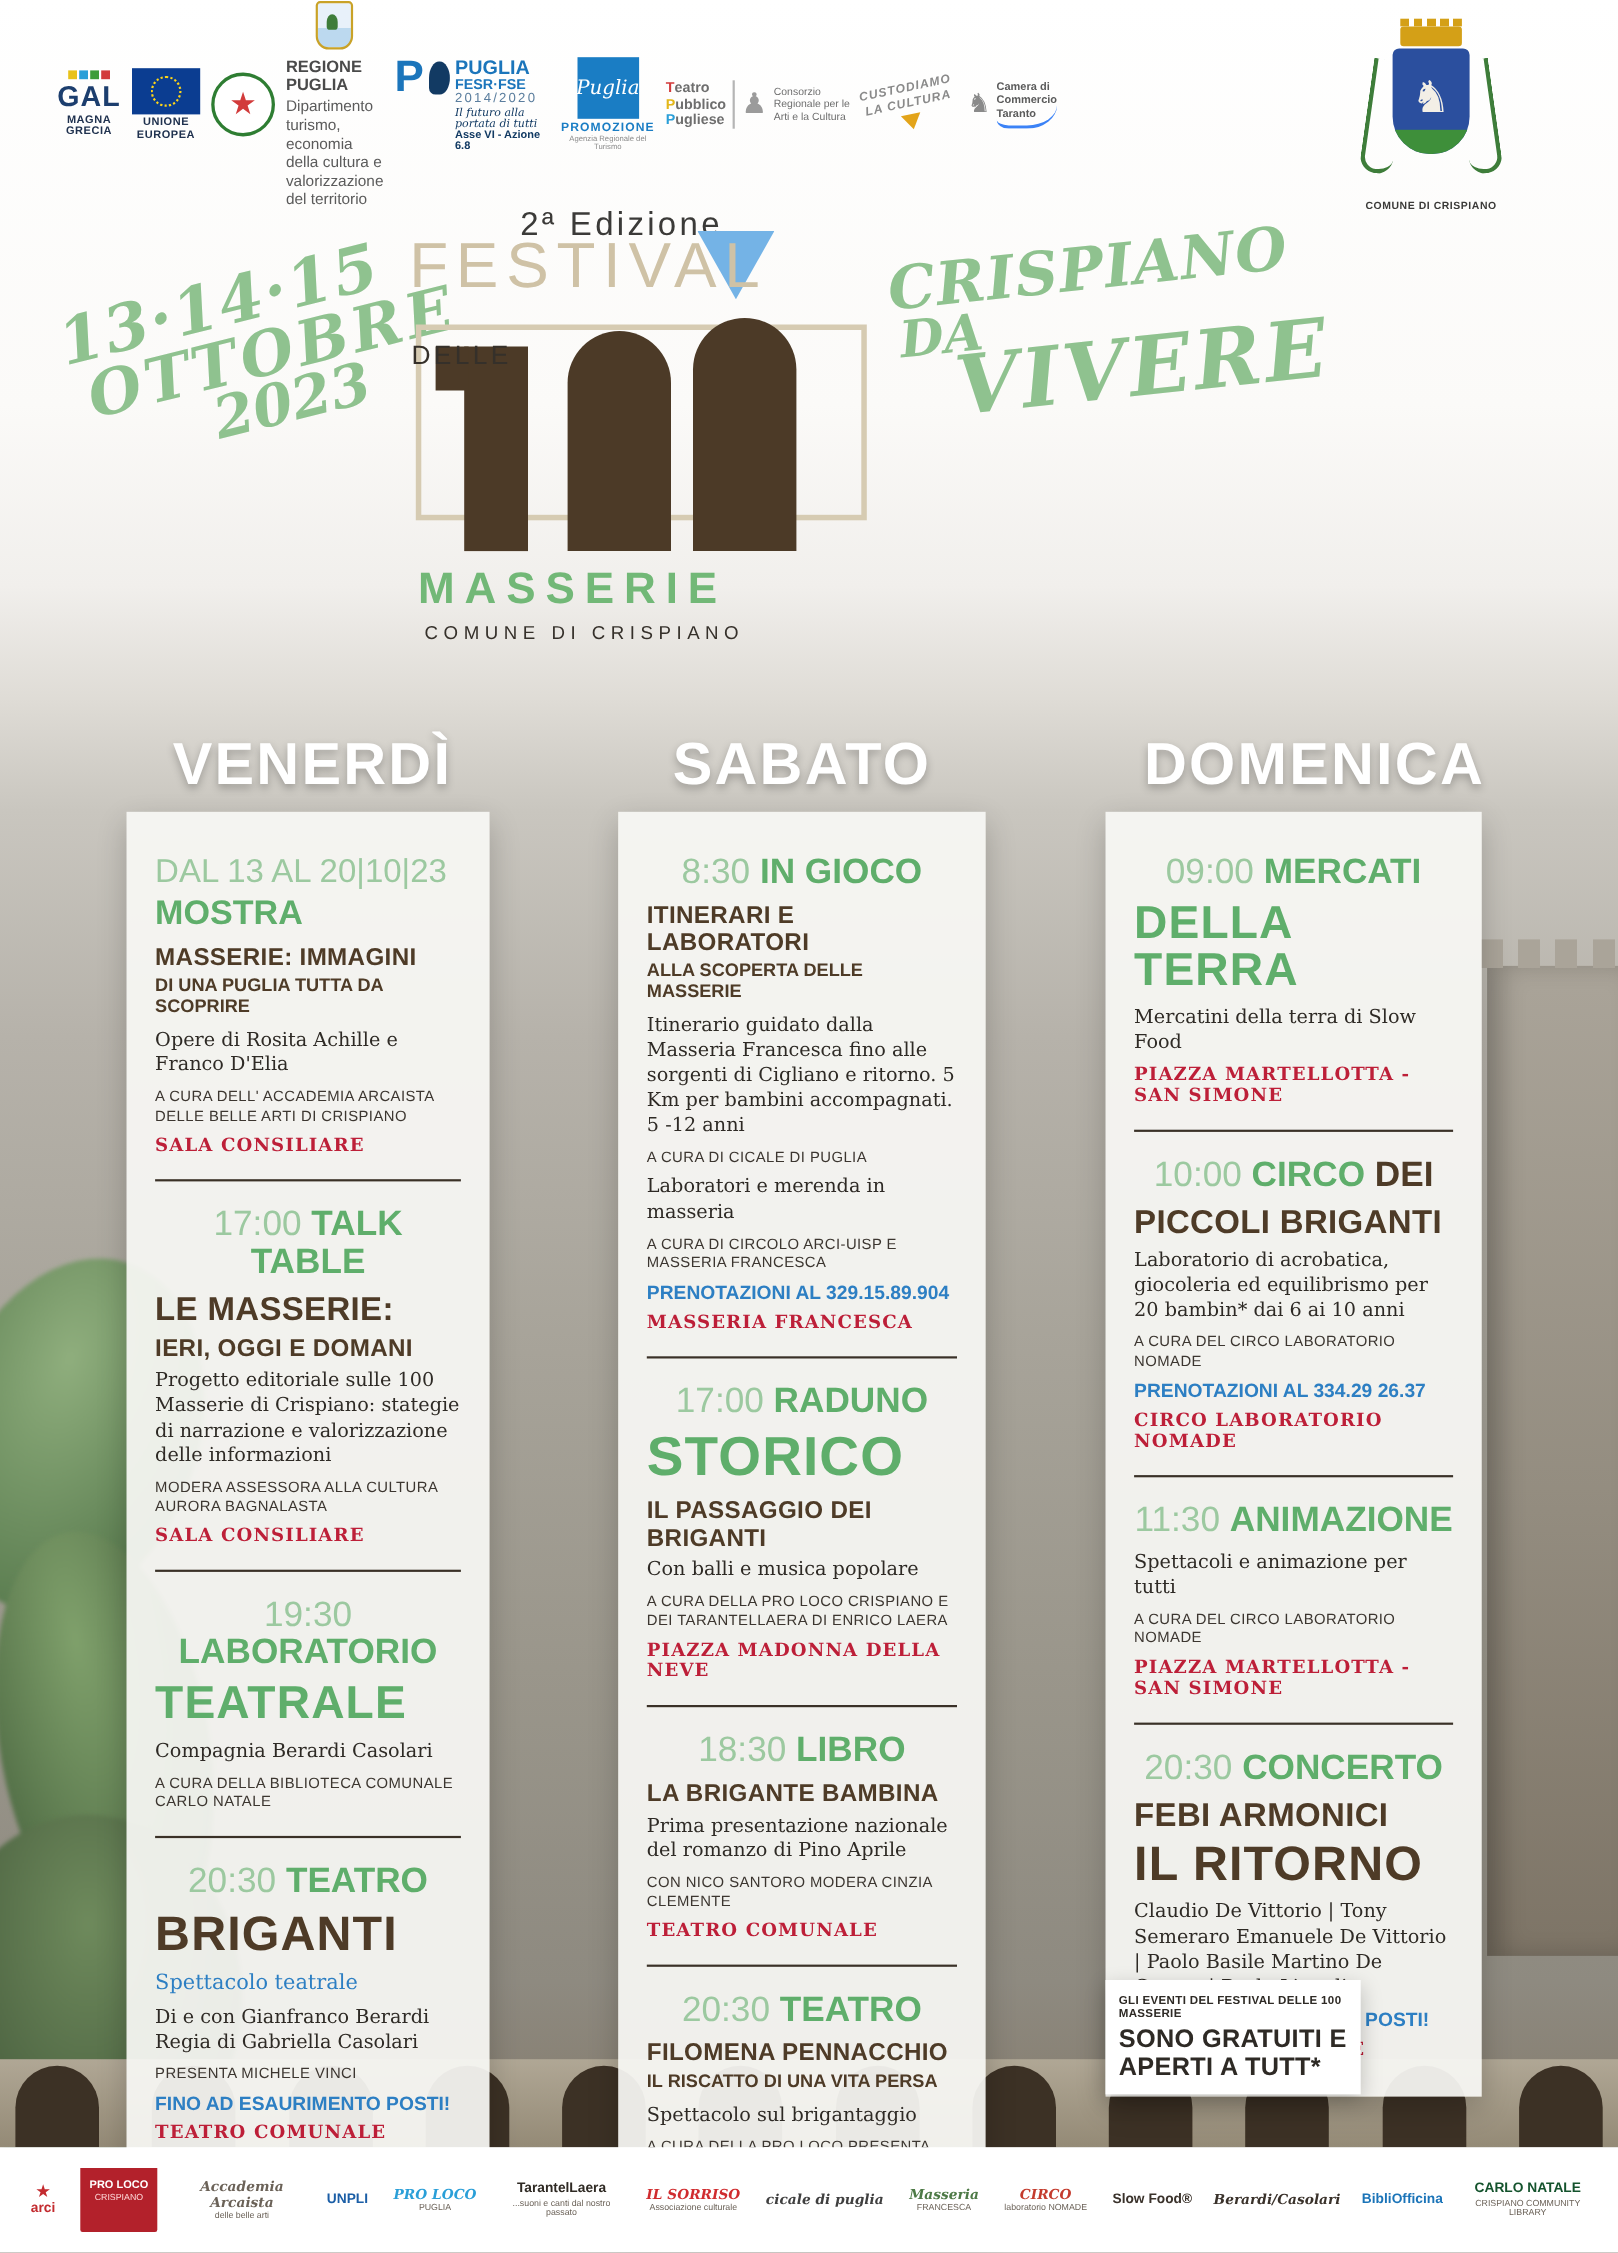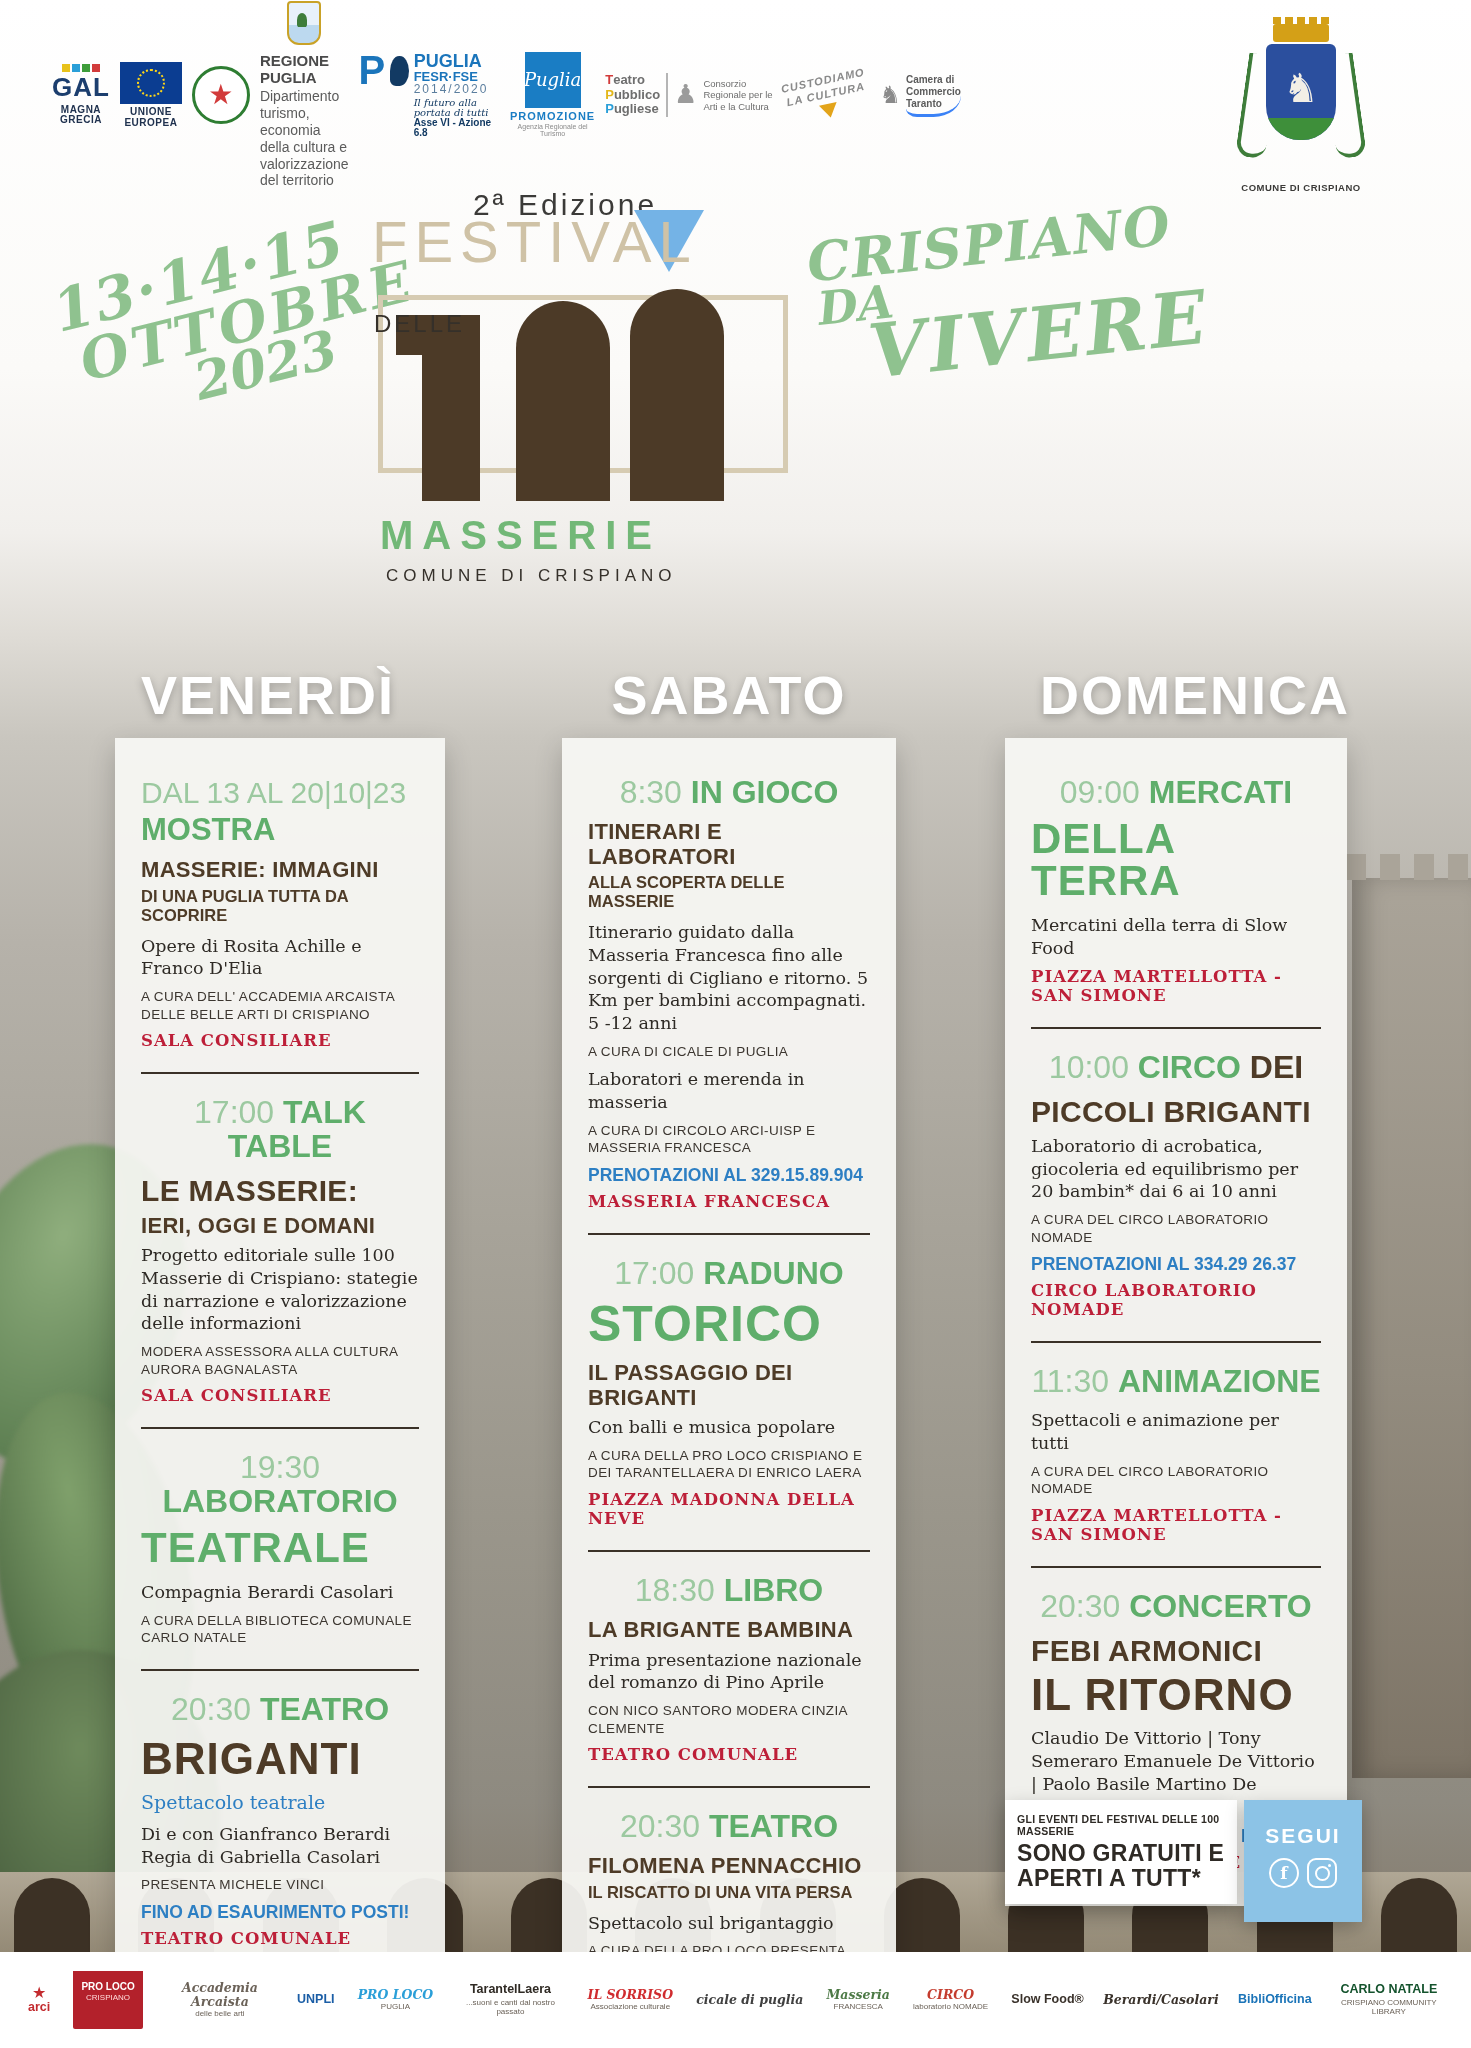--- a/index.html
+++ b/index.html
@@ -109,21 +109,21 @@
   .fest-frame{position:absolute;left:-40px;top:6px;width:400px;height:168px;border:5px solid #d6cbb2;}
   .fest-n1{position:absolute;left:4px;bottom:0;width:58px;height:186px;background:#4c3a27;}
   .fest-n1::before{content:"";position:absolute;left:-26px;top:0;width:30px;height:40px;background:#4c3a27;}
   .fest-arch{position:absolute;bottom:0;width:94px;height:200px;background:#4c3a27;border-radius:47px 47px 0 0;}
   .fest-arch.a1{left:98px;} .fest-arch.a2{left:212px;height:212px;}
   .fest-masserie{margin:12px 0 0 8px;font-size:40px;font-weight:bold;color:#72b877;letter-spacing:9px;}
   .fest-comune{margin:8px 0 0 14px;font-size:17px;color:#35302a;letter-spacing:5px;}
   
   .day-header{position:absolute;top:664px;height:64px;font-size:54px;font-weight:bold;color:#fff;
     letter-spacing:2px;text-align:center;text-shadow:0 3px 8px rgba(0,0,0,.25);}
-  .dh-0{left:88px;width:360px;} .dh-1{left:552px;width:354px;} .dh-2{left:995px;width:400px;}
+  .dh-0{left:104px;width:360px;} .dh-1{left:552px;width:354px;} .dh-2{left:995px;width:400px;}
   .card{position:absolute;top:738px;background:rgba(248,247,244,.93);box-shadow:0 10px 26px rgba(0,0,0,.20);
     padding:38px 26px 34px;box-sizing:border-box;}
   .card-0{left:115px;width:330px;} .card-1{left:562px;width:334px;} .card-2{left:1005px;width:342px;}
   .ev-head{font-size:32px;line-height:1.06;margin:0 0 10px;text-align:center;}
   .ev-time{color:#9cc9a0;font-weight:400;}
   .ev-green{color:#5fae6b;font-weight:bold;}
   .ev-brown{color:#4e3b27;font-weight:bold;}
   .ev-timeline{color:#9cc9a0;font-size:30px;margin:0 0 2px;}
   .ev-gcat{color:#5fae6b;font-size:31px;font-weight:bold;margin:0 0 10px;}
   .ev-gxl{color:#5fae6b;font-size:42px;font-weight:bold;line-height:1;margin:-2px 0 12px;letter-spacing:1px;}
@@ -406,27 +406,20 @@
         <div class="ev-blue">FINO AD ESAURIMENTO POSTI!</div>
         <div class="ev-red">TEATRO COMUNALE</div>
       </div>
     </div>
 
   <div class="note-box">
     <div class="note-small">GLI EVENTI DEL FESTIVAL DELLE 100 MASSERIE</div>
     <div class="note-big">SONO GRATUITI E</div>
     <div class="note-big">APERTI A TUTT*</div>
   </div>
-  <div class="segui-box">
-    <div class="segui-label">SEGUI</div>
-    <div class="segui-icons">
-      <div class="sicon">f</div>
-      <div class="sicon ig"></div>
-    </div>
-  </div>
 
   <footer class="footer-strip" id="footer-strip">
       <div class="flogo flogo--plain">
         <div class="flogo-star">★</div>
         <div class="flogo-main" style="color: rgb(195, 43, 47);">arci</div>
       </div>
       <div class="flogo flogo--banner">
         <div class="flogo-main" style="color: rgb(255, 255, 255);">PRO LOCO</div>
         <div class="flogo-sub">CRISPIANO</div>
       </div>

